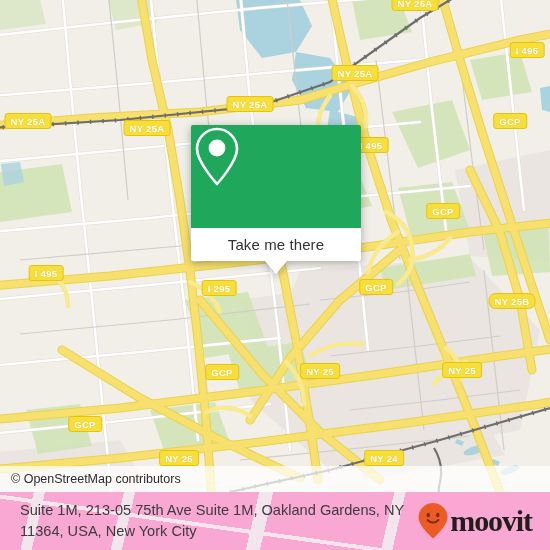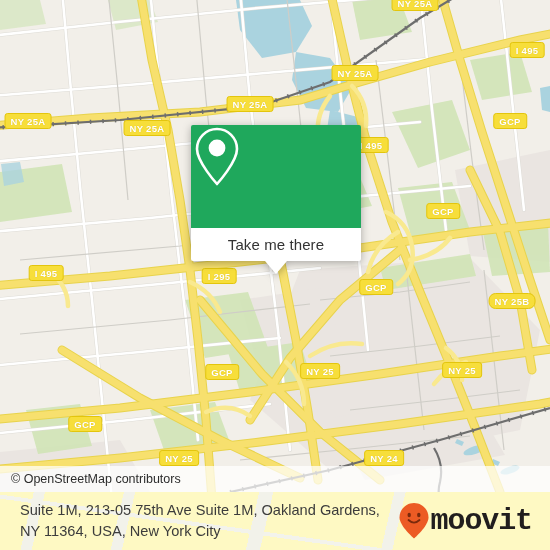--- a/index.html
+++ b/index.html
@@ -102,21 +102,21 @@
     color: #2c2c2c;
     z-index: 30;
     font-family: "Liberation Sans", sans-serif;
   }
 
   
   #bottombar {
     position: absolute;
     left: 0; top: 492px;
     width: 550px; height: 58px;
-    background: #fef9c3;
+    background: #f9a8d4;
     display: flex;
     align-items: center;
     justify-content: space-between;
     padding: 0 14px 0 20px;
     overflow: hidden;
   }
   #bottombar::before {
     content: "";
     position: absolute;
     left: 0; top: 0; right: 0; bottom: 0;
@@ -141,21 +141,21 @@
     display: flex;
     align-items: center;
     gap: 1px;
     margin-right: 4px;
   }
   #logo-word {
     font-size: 30px;
     font-weight: bold;
     color: #211e1e;
     letter-spacing: -1.1px;
-    font-family: Liberation Mono, monospace;
+    font-family: Liberation Serif, serif;
     line-height: 30px;
   }
 </style>
 </head>
 <body>
 
 <div id="root">
 
   <div id="map">
     <svg width="550" height="492" viewBox="0 0 550 492">
@@ -321,21 +321,21 @@
         <div class="shield" style="left: 28px; top: 121px;">NY 25A</div>
         <div class="shield" style="left: 147px; top: 128px;">NY 25A</div>
         <div class="shield" style="left: 527px; top: 50px;">I 495</div>
         <div class="shield" style="left: 371px; top: 145px;">I 495</div>
         <div class="shield" style="left: 46px; top: 273px;">I 495</div>
         <div class="shield" style="left: 510px; top: 121px;">GCP</div>
         <div class="shield" style="left: 443px; top: 211px;">GCP</div>
         <div class="shield" style="left: 376px; top: 287px;">GCP</div>
         <div class="shield" style="left: 222px; top: 372px;">GCP</div>
         <div class="shield" style="left: 85px; top: 424px;">GCP</div>
-        <div class="shield" style="left: 219px; top: 276px;">I 295</div>
+        <div class="shield" style="left: 219px; top: 288px;">I 295</div>
         <div class="shield" style="left: 512px; top: 301px; border-radius: 7px;">NY 25B</div>
         <div class="shield" style="left: 320px; top: 371px;">NY 25</div>
         <div class="shield" style="left: 462px; top: 370px;">NY 25</div>
         <div class="shield" style="left: 179px; top: 458px;">NY 25</div>
         <div class="shield" style="left: 384px; top: 458px; text-align: center;">NY 24</div>
       </div>
 
     <div id="attribution">
       <span>© OpenStreetMap contributors</span>
     </div>

